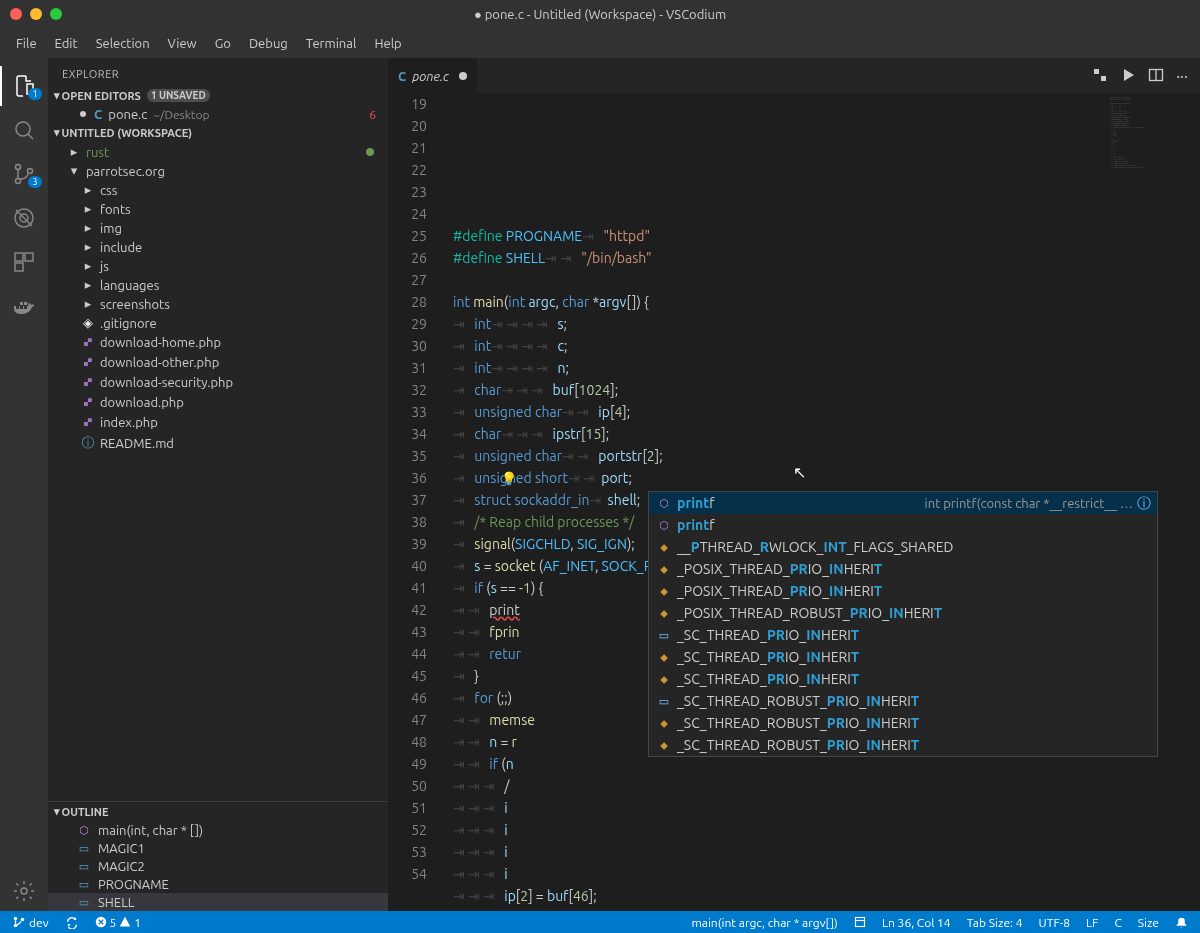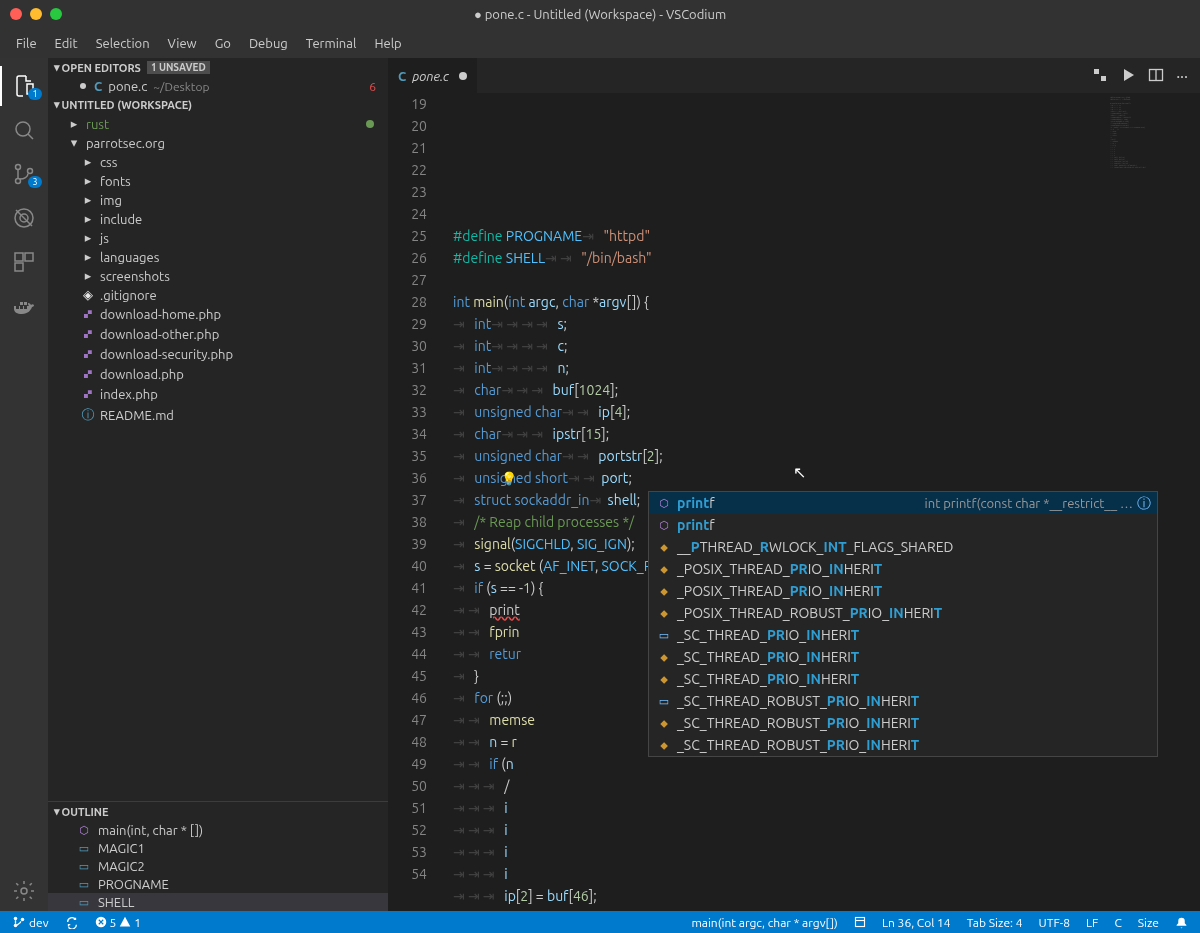--- a/index.html
+++ b/index.html
@@ -24,21 +24,21 @@
 .act-item { width: 48px; height: 40px; display: flex; align-items: center; justify-content: center; color: #888; cursor: pointer; position: relative; }
 .act-item.active { color: #fff; border-left: 2px solid #fff; }
 .act-badge { position: absolute; bottom: 6px; right: 6px; background: #007acc; color: #fff; font-size: 9px; border-radius: 8px; padding: 1px 4px; min-width: 14px; text-align: center; }
 .act-spacer { flex: 1; }
 
 
 .sidebar { width: 340px; background: #252526; display: flex; flex-direction: column; overflow: hidden; }
 .sb-title { font-size: 11px; color: #bbb; padding: 10px 14px 6px; letter-spacing: 0.5px; }
 .sb-section { font-size: 11px; font-weight: bold; color: #ccc; padding: 3px 6px; display: flex; align-items: center; cursor: pointer; }
 .sb-section .chev { margin-right: 2px; }
-.unsaved-badge { background: #4d4d4d; color: #ccc; font-size: 10px; padding: 1px 4px; border-radius: 0; margin-left: 6px; }
+.unsaved-badge { background: #4d4d4d; color: #ccc; font-size: 10px; padding: 1px 4px; border-radius: 6px; margin-left: 6px; }
 .open-editor-item { display: flex; align-items: center; padding: 2px 12px 2px 32px; font-size: 13px; cursor: pointer; }
 .dot-mod { width: 6px; height: 6px; border-radius: 50%; background: #ccc; margin-right: 8px; }
 .c-icon { color: #519aba; font-weight: bold; margin-right: 6px; }
 .open-editor-item .path { color: #888; margin-left: 6px; font-size: 12px; }
 .open-editor-item .err { margin-left: auto; color: #f14c4c; font-size: 12px; }
 .tree { flex: 1; overflow-y: auto; font-size: 13px; }
 .tree-item { display: flex; align-items: center; padding: 2px 6px; cursor: pointer; white-space: nowrap; }
 .tree-item .icon { width: 16px; margin-right: 4px; text-align: center; }
 .tree-item.l1 { padding-left: 18px; } .tree-item.l2 { padding-left: 32px; }
 .tree-item .mod-dot { margin-left: auto; width: 8px; height: 8px; border-radius: 50%; background: #6a9955; margin-right: 8px;}
@@ -169,20 +169,21 @@
     <div class="act-spacer"></div>
     <div class="act-item">
       <svg width="24" height="24" viewBox="0 0 24 24" fill="none" stroke="currentColor" stroke-width="1.5">
           <circle cx="12" cy="12" r="3"></circle>
           <path d="M12 2v3m0 14v3M4.2 4.2l2.1 2.1m11.4 11.4l2.1 2.1M2 12h3m14 0h3M4.2 19.8l2.1-2.1m11.4-11.4l2.1-2.1"></path>
         </svg>
     </div>
   </div>
 
   <div class="sidebar">
+    <div class="sb-title">EXPLORER</div>
     <div class="sb-section">
       <span class="chev">▾</span>
       <span>OPEN EDITORS</span>
       <span class="unsaved-badge">1 UNSAVED</span>
     </div>
     <div class="open-editor-item">
       <span class="dot-mod"></span>
       <span class="c-icon">C</span>
       <span>pone.c</span>
       <span class="path">~/Desktop</span>

